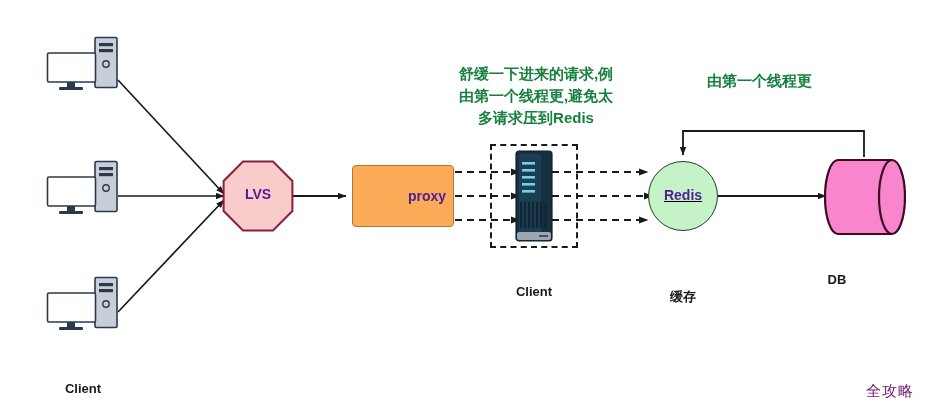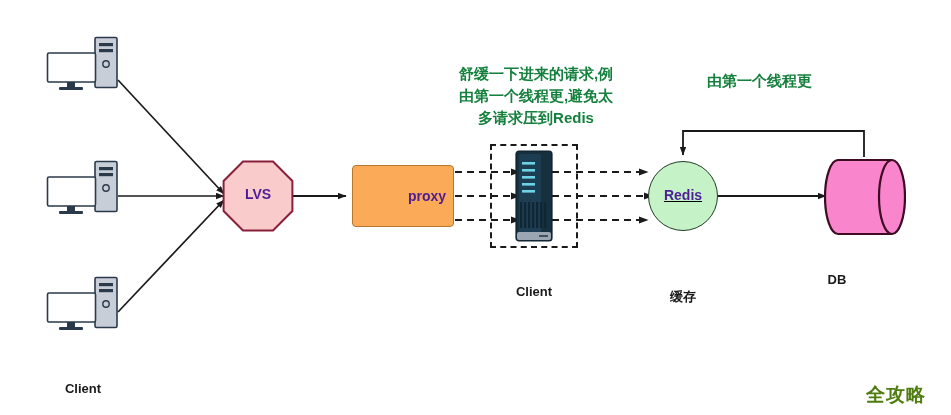--- a/index.html
+++ b/index.html
@@ -97,23 +97,23 @@
   
   .server-zone {
     width: 88px;
     height: 104px;
     border: 2px dashed #1a1a1a;
     box-sizing: border-box;
   }
 
   
   .watermark {
-    font-size: 19px;
-    font-weight: bold;
-    color: #4d7c0f;
+    font-size: 15px;
+    font-weight: normal;
+    color: #701a75;
     letter-spacing: 1px;
     white-space: nowrap;
   }
 </style>
 </head>
 <body>
 
 <div id="canvas">
 
   <svg class="layer" viewBox="0 0 951 415">

